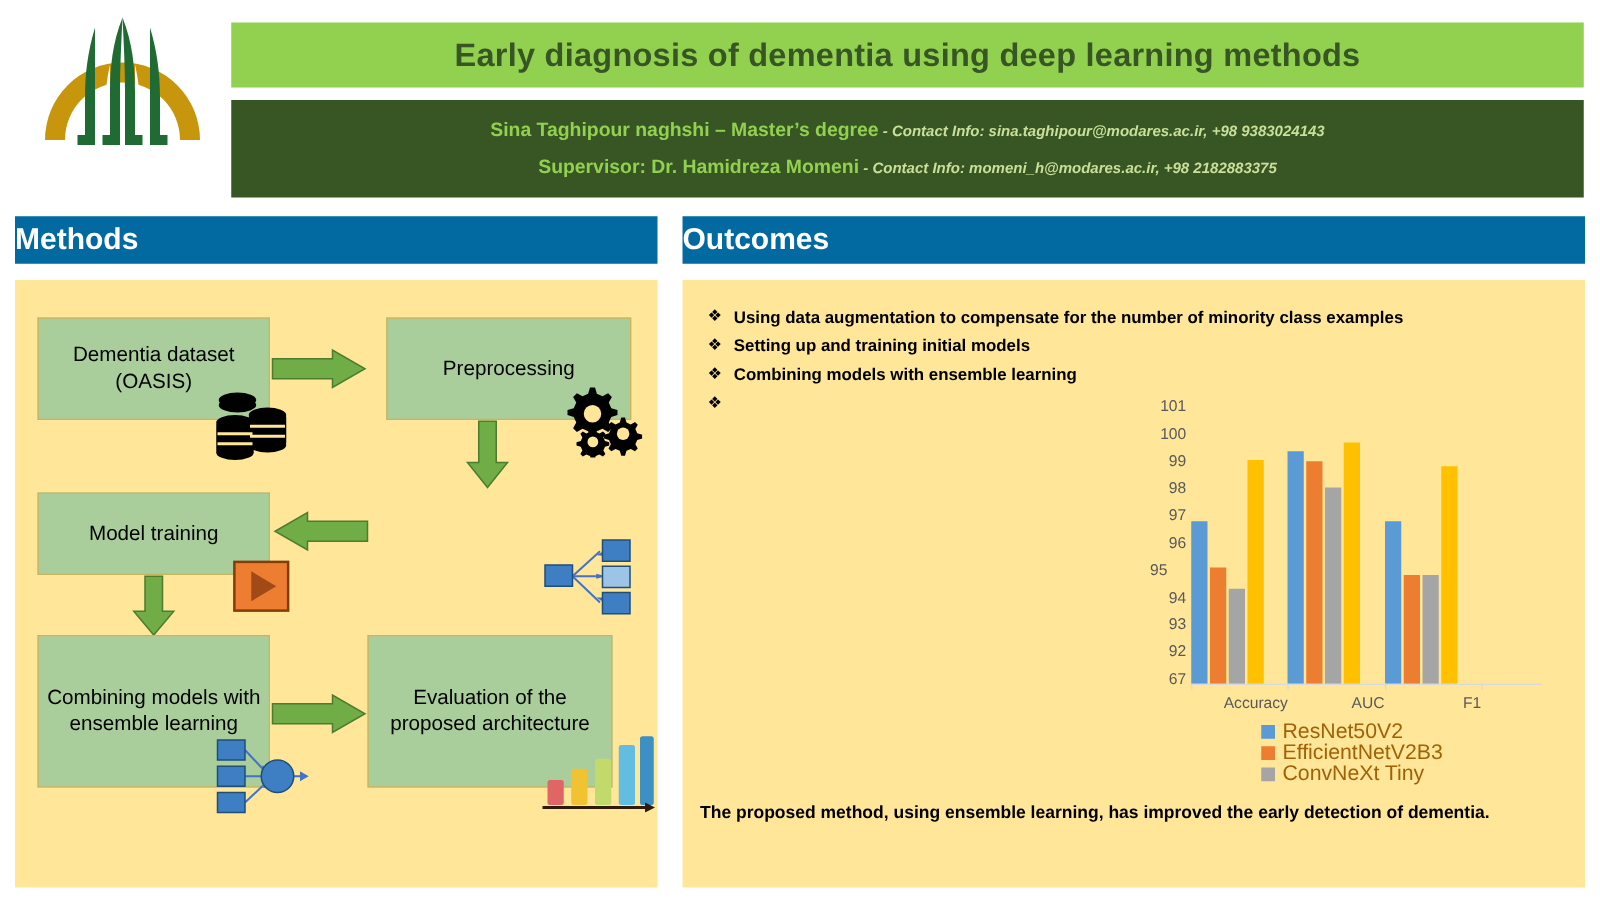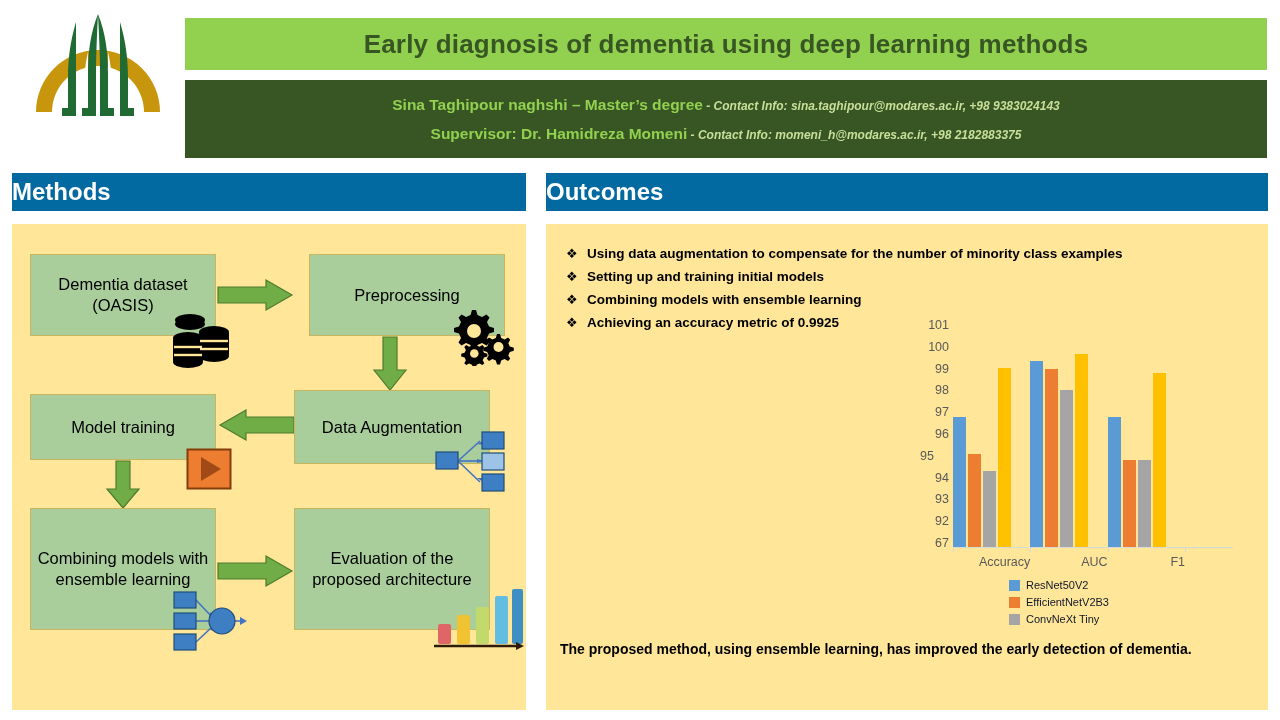--- a/index.html
+++ b/index.html
@@ -94,21 +94,21 @@
   }
   .grp{flex:1 1 0;display:flex;align-items:flex-end;justify-content:flex-start;gap:2px;height:100%;}
   .bar{width:13px;}
   .axis-line{position:absolute;left:48px;top:222px;width:280px;height:1px;background:#D9D9D9;}
   .tick-mark{position:absolute;top:222px;width:1px;height:5px;background:#D9D9D9;}
   .x-labels{position:absolute;left:48px;top:230px;width:280px;height:18px;}
   .xlab{position:absolute;color:#595959;font-size:12.5px;text-align:right;}
   .legend{position:absolute;left:104px;top:253px;}
   .leg-row{display:flex;align-items:center;gap:6px;margin-bottom:3px;}
   .leg-swatch{width:11px;height:11px;flex:0 0 auto;}
-  .leg-label{color:#0f172a;font-size:11px;line-height:14px;}
+  .leg-label{color:#a16207;font-size:17px;line-height:14px;}
 
   
   .conclusion{
     position:absolute;left:560px;top:638px;width:700px;
     color:#000;font-size:14px;font-weight:bold;line-height:23px;
     text-align:justify;
   }
 </style>
 </head>
 <body>
@@ -168,21 +168,20 @@
   <svg class="arrow-svg" style="left:105px;top:460px;width:36px;height:50px;" viewBox="0 0 36 50">
     <path d="M11 1 L25 1 L25 29 L34 29 L18 48 L2 29 L11 29 Z" fill="#70AD47" stroke="#4E7B2E" stroke-width="1.2"></path>
   </svg>
   <svg class="arrow-svg" style="left:216px;top:554px;width:80px;height:34px;" viewBox="0 0 80 34">
     <path d="M2 9 L50 9 L50 2 L76 17 L50 32 L50 25 L2 25 Z" fill="#70AD47" stroke="#4E7B2E" stroke-width="1.2"></path>
   </svg>
 
   <div class="fbox" id="box-dataset">Dementia dataset (OASIS)</div>
   <div class="fbox" id="box-preprocess">Preprocessing</div>
   <div class="fbox" id="box-training">Model training</div>
-  <div class="fbox" id="box-augmentation">Data Augmentation</div>
   <div class="fbox" id="box-combining">Combining models with ensemble learning</div>
   <div class="fbox" id="box-evaluation">Evaluation of the proposed architecture</div>
 
   <svg class="deco" style="left:168px;top:312px;width:68px;height:58px;" viewBox="0 0 68 58">
     <g fill="#000000">
       <ellipse cx="22" cy="8" rx="15" ry="6"></ellipse>
       <ellipse cx="22" cy="12" rx="15" ry="6"></ellipse>
       <g>
         <rect x="5" y="26" width="30" height="24" rx="2"></rect>
         <ellipse cx="20" cy="26" rx="15" ry="6"></ellipse>
@@ -278,21 +277,20 @@
     <div class="bullet-row">
       <span class="bullet-mark">❖</span>
       <span class="bullet-text">Setting up and training initial models</span>
     </div>
     <div class="bullet-row">
       <span class="bullet-mark">❖</span>
       <span class="bullet-text">Combining models with ensemble learning</span>
     </div>
     <div class="bullet-row">
       <span class="bullet-mark">❖</span>
-      <span class="bullet-text">Achieving an accuracy metric of 0.9925</span>
     </div>
   </div>
 
   <div class="chart-wrap">
     <div class="y-axis" id="y-axis">
         <div class="ytick" style="top: -6px;">101</div>
         <div class="ytick" style="top: 15.8px;">100</div>
         <div class="ytick" style="top: 37.6px;">99</div>
         <div class="ytick" style="top: 59.4px;">98</div>
         <div class="ytick" style="top: 81.2px;">97</div>

